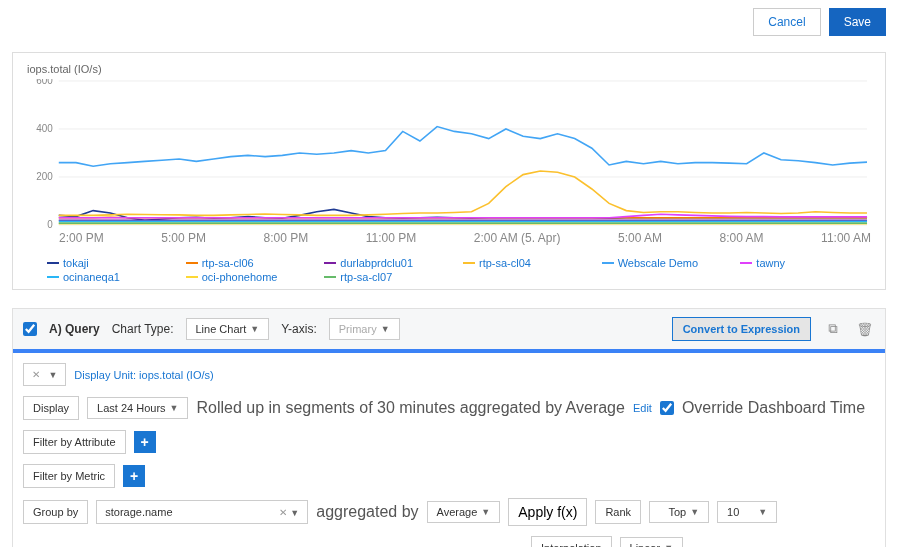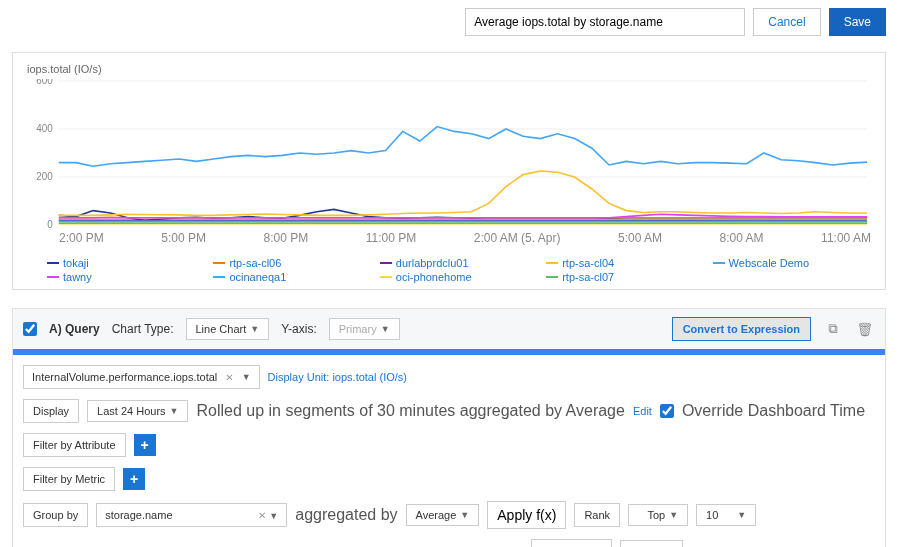--- a/index.html
+++ b/index.html
@@ -7,26 +7,26 @@
 .top-bar { display: flex; justify-content: flex-end; align-items: center; gap: 8px; padding: 8px 12px; }
 .title-input { width: 280px; padding: 6px 8px; border: 1px solid #ccc; font-size: 12px; }
 .btn { padding: 6px 14px; border: 1px solid #ccc; background: #fff; cursor: pointer; font-size: 12px; }
 .btn-cancel { color: #1976d2; border-color: #ccc; }
 .btn-save { background: #1565c0; color: #fff; border-color: #1565c0; font-weight: 500; }
 .chart-container { margin: 8px 12px; border: 1px solid #ddd; padding: 10px 14px 6px 14px; }
 .y-label { font-size: 11px; color: #666; margin-bottom: 4px; }
 .chart-area { position: relative; height: 150px; }
 .chart-svg { width: 100%; height: 100%; }
 .x-ticks { display: flex; justify-content: space-between; padding: 2px 0 6px 32px; font-size: 12px; color: #888; }
-.legend { display: grid; grid-template-columns: repeat(5, 1fr); gap: 2px 8px; padding: 6px 0 0 20px; font-size: 11px; }
+.legend { display: grid; grid-template-columns: repeat(6, 1fr); gap: 2px 8px; padding: 6px 0 0 20px; font-size: 11px; }
 .legend-item { display: flex; align-items: center; gap: 4px; }
 .swatch { width: 12px; height: 2.5px; flex-shrink: 0; }
 .legend-item a { color: #1976d2; text-decoration: none; }
 .query-section { margin: 18px 12px 0 12px; background: #f6f7f8; border: 1px solid #e0e0e0; }
-.query-header { display: flex; align-items: center; padding: 8px 10px; gap: 12px; border-bottom: 6px solid #3b82f6; }
+.query-header { display: flex; align-items: center; padding: 8px 10px; gap: 12px; border-bottom: 4px solid #3b82f6; }
 .chk { width: 14px; height: 14px; accent-color: #1976d2; }
 .label { font-size: 12px; font-weight: 600; color: #333; }
 .label-light { font-weight: 400; }
 .select { padding: 4px 9px; border: 1px solid #ccc; background: #fff; font-size: 11px; display: inline-flex; align-items: center; gap: 4px; }
 .select.disabled { color: #aaa; }
 .caret { font-size: 9px; color: #666; }
 .spacer { flex: 1; }
 .convert-btn { padding: 5px 10px; border: 1px solid #1976d2; background: #e5e5e5; color: #1976d2; font-size: 11px; font-weight: 600; }
 .icon-btn { width: 20px; height: 20px; border: none; background: none; color: #888; cursor: pointer; display: inline-flex; align-items: center; justify-content: center; }
 .query-body { padding: 10px; background: #fff; border-top: none; }
@@ -38,21 +38,20 @@
 .rollup-text { font-size: 16px; color: #555; }
 .add-sq { width: 22px; height: 22px; background: #1976d2; color: #fff; border: none; font-size: 14px; font-weight: bold; display: inline-flex; align-items: center; justify-content: center; }
 .fx-btn { padding: 5px 9px; border: 1px solid #ccc; background: #fff; font-size: 14px; }
 .axis-text { font-size: 10px; fill: #888; }
 .grid-line { stroke: #eee; stroke-width: 1; }
 </style>
 </head>
 <body>
 
 <div class="top-bar">
-  <input class="title-input" value="Average iops.total by storage.name" style="">
   <button class="btn btn-cancel">Cancel</button>
   <button class="btn btn-save">Save</button>
 </div>
 
 <div class="chart-container">
   <div class="y-label">iops.total (IO/s)</div>
   <div class="chart-area">
     <svg class="chart-svg" viewBox="0 0 850 150" preserveAspectRatio="none">
       <g id="grid">
           <line x1="32" x2="846" y1="146" y2="146" class="grid-line"></line>
@@ -143,21 +142,20 @@
       </span>
     <div class="spacer"></div>
     <button class="convert-btn">Convert to Expression</button>
     <button class="icon-btn">⧉</button>
     <button class="icon-btn">🗑</button>
   </div>
 
   <div class="query-body">
     <div class="row">
       <span class="metric-input">
-        <span>InternalVolume.performance.iops.total</span>
         <span class="x-clear">✕</span>
         <span class="caret">▼</span>
       </span>
       <span class="link-text">Display Unit: iops.total (IO/s)</span>
     </div>
 
     <div class="row">
       <span class="static-label">Display</span>
       <span class="select">
           <span>Last 24 Hours</span>
@@ -174,21 +172,21 @@
       <button class="add-sq">+</button>
     </div>
 
     <div class="row">
       <span class="static-label">Filter by Metric</span>
       <button class="add-sq">+</button>
     </div>
 
     <div class="row">
       <span class="static-label">Group by</span>
-      <span class="metric-input" style="width:191px; justify-content:space-between;">
+      <span class="metric-input" style="width:212px; justify-content:space-between;">
         <span>storage.name</span>
         <span><span class="x-clear">✕</span> <span class="caret">▼</span></span>
       </span>
       <span class="rollup-text">aggregated by</span>
       <span class="select">
           <span>Average</span>
           <span class="caret">▼</span>
         </span>
       <button class="fx-btn">Apply f(x)</button>
       <span class="static-label">Rank</span>

